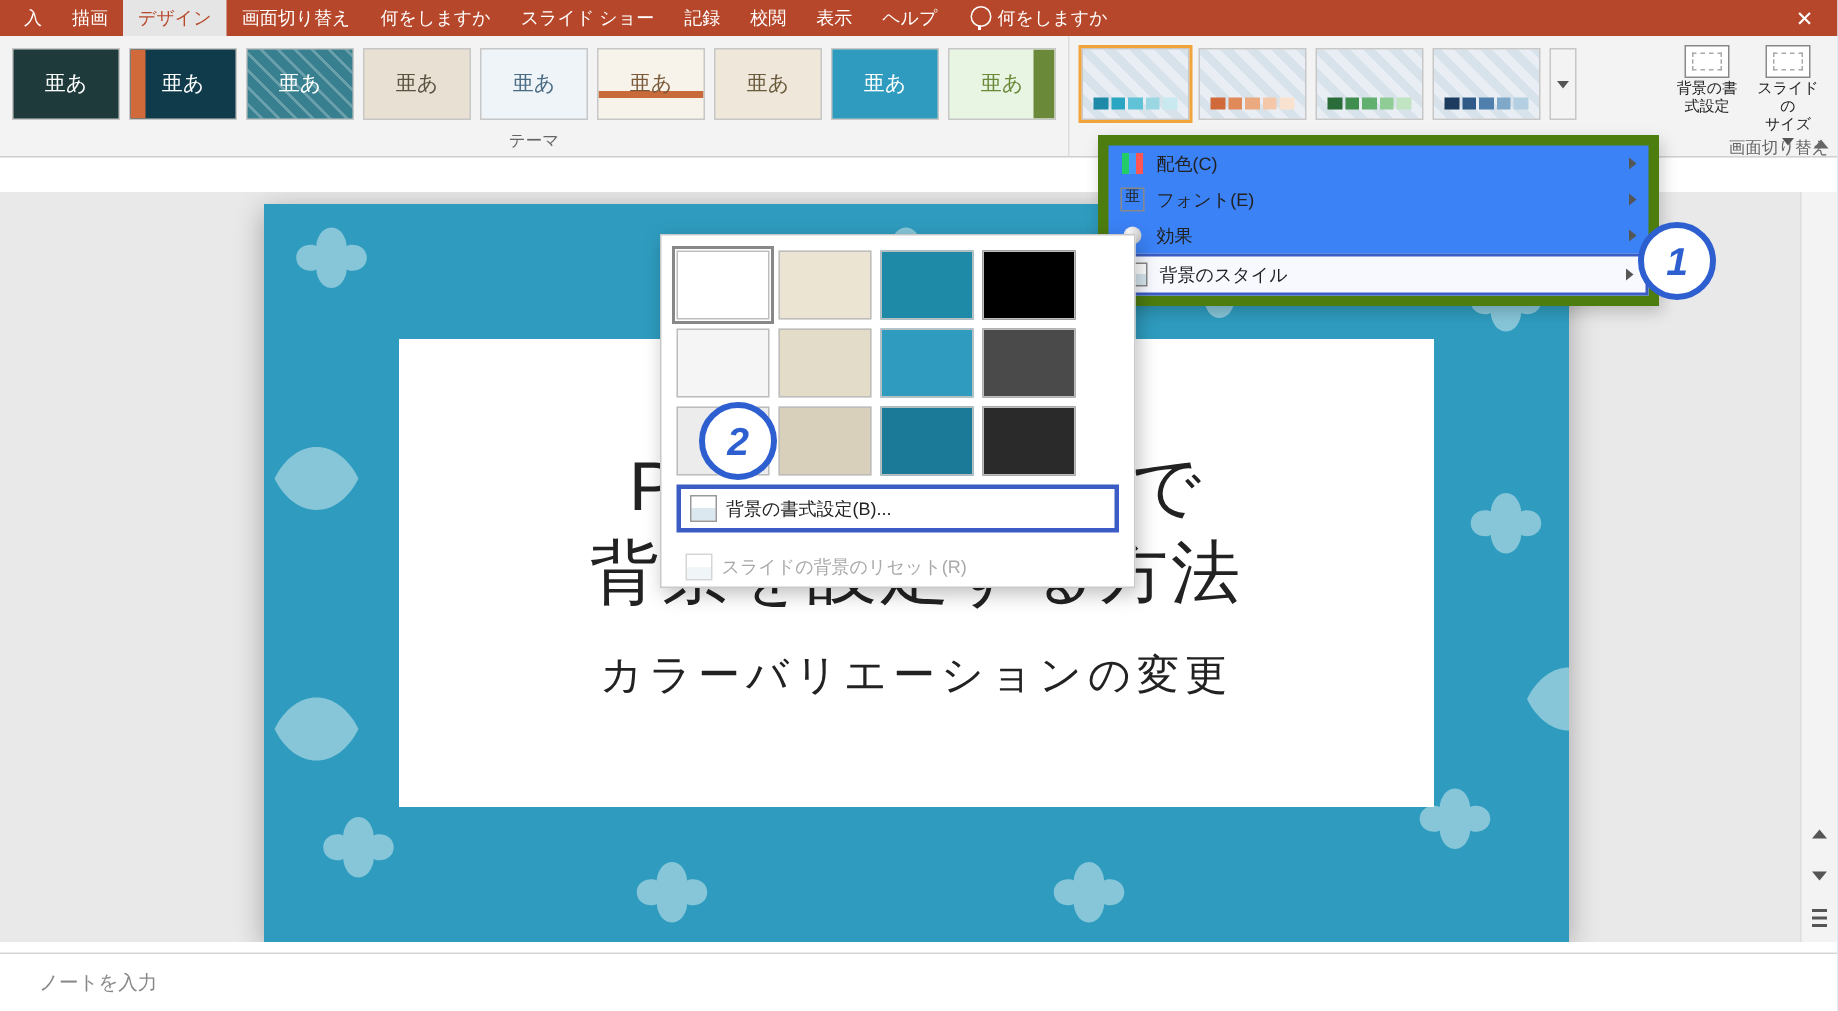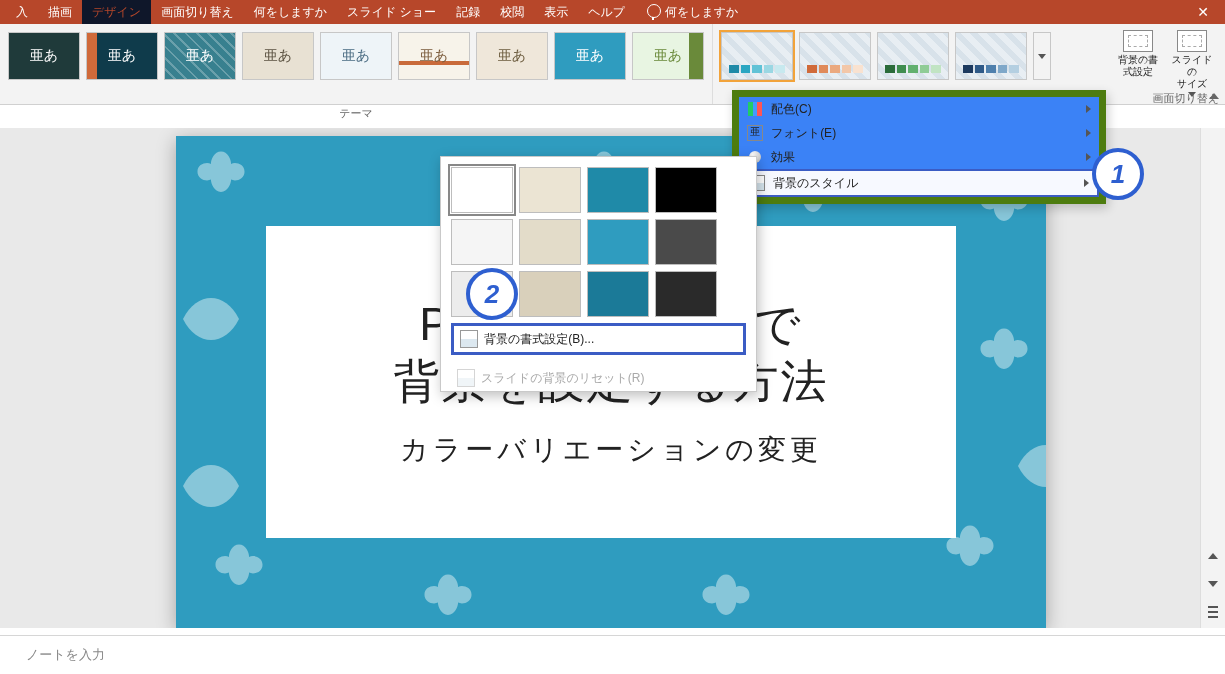--- a/index.html
+++ b/index.html
@@ -1,26 +1,26 @@
 <!DOCTYPE html>
 <html><head>
 <meta charset="utf-8">
 <style>
   html, body { margin: 0; padding: 0; font-family: "Yu Gothic UI", "Meiryo", sans-serif; font-size: 12px; color: #222; background:#fff; }
   .app { width: 1225px; height: 674px; position: relative; background:#fff; overflow:hidden; }
   .btn-close { position:absolute; right:0; top:0; width:44px; height:24px; background:#b7472a; color:#fff; display:flex; align-items:center; justify-content:center; font-size:14px; }
   .tabs { height:24px; background:#b7472a; display:flex; align-items:center; color:#fff; padding-left:6px; }
   .tab { padding:4px 10px; height:16px; line-height:16px; font-size:12px; color:#fff; }
-  .tab.active { background:#0f172a; color:#b7472a; }
+  .tab.active { background:#e5e5e5; color:#b7472a; }
   .tell-me { display:flex; margin-left:12px; color:#ffffff; gap:4px;font-family:Liberation Mono, monospace; }
   .bulb { width:12px; height:12px; border:1px solid #fff; border-radius:50%; position:relative; }
   .bulb::after { content:""; position:absolute; left:4px; bottom:-3px; width:2px; height:3px; background:#fff;}
 
   .ribbon { height:80px; background:#f3f3f3; border-bottom:1px solid #d0d0d0; display:flex; position:relative; }
-  .ribbon-group { display:flex; flex-direction:column; height:100%;gap:20px; }
+  .ribbon-group { display:flex; flex-direction:column; height:100%; }
   .gallery { display:flex; gap:6px; padding:8px 8px 0 8px; }
   .theme-thumb { width:70px; height:46px; border:1px solid #c7c7c7; background:#fff; display:flex; align-items:center; justify-content:center; font-size:14px; color:#333; position:relative; overflow:hidden; }
   .theme-thumb .txt { font-size:14px; }
   .group-label { text-align:center; font-size:11px; color:#666; padding-top:6px; }
 
   .variants { display:flex; gap:6px; padding:8px 8px 0 8px; }
   .variant-thumb { width:70px; height:46px; border:1px solid #c7c7c7; background:repeating-linear-gradient(45deg,#e8eef3 0 6px,#d8e2ea 6px 12px); position:relative; }
   .variant-thumb .bar { position:absolute; left:10%; right:10%; bottom:6px; height:8px; display:flex; gap:2px; }
   .variant-thumb .bar span { flex:1; }
   .variant-thumb.sel { outline:2px solid #f2a33a; }

